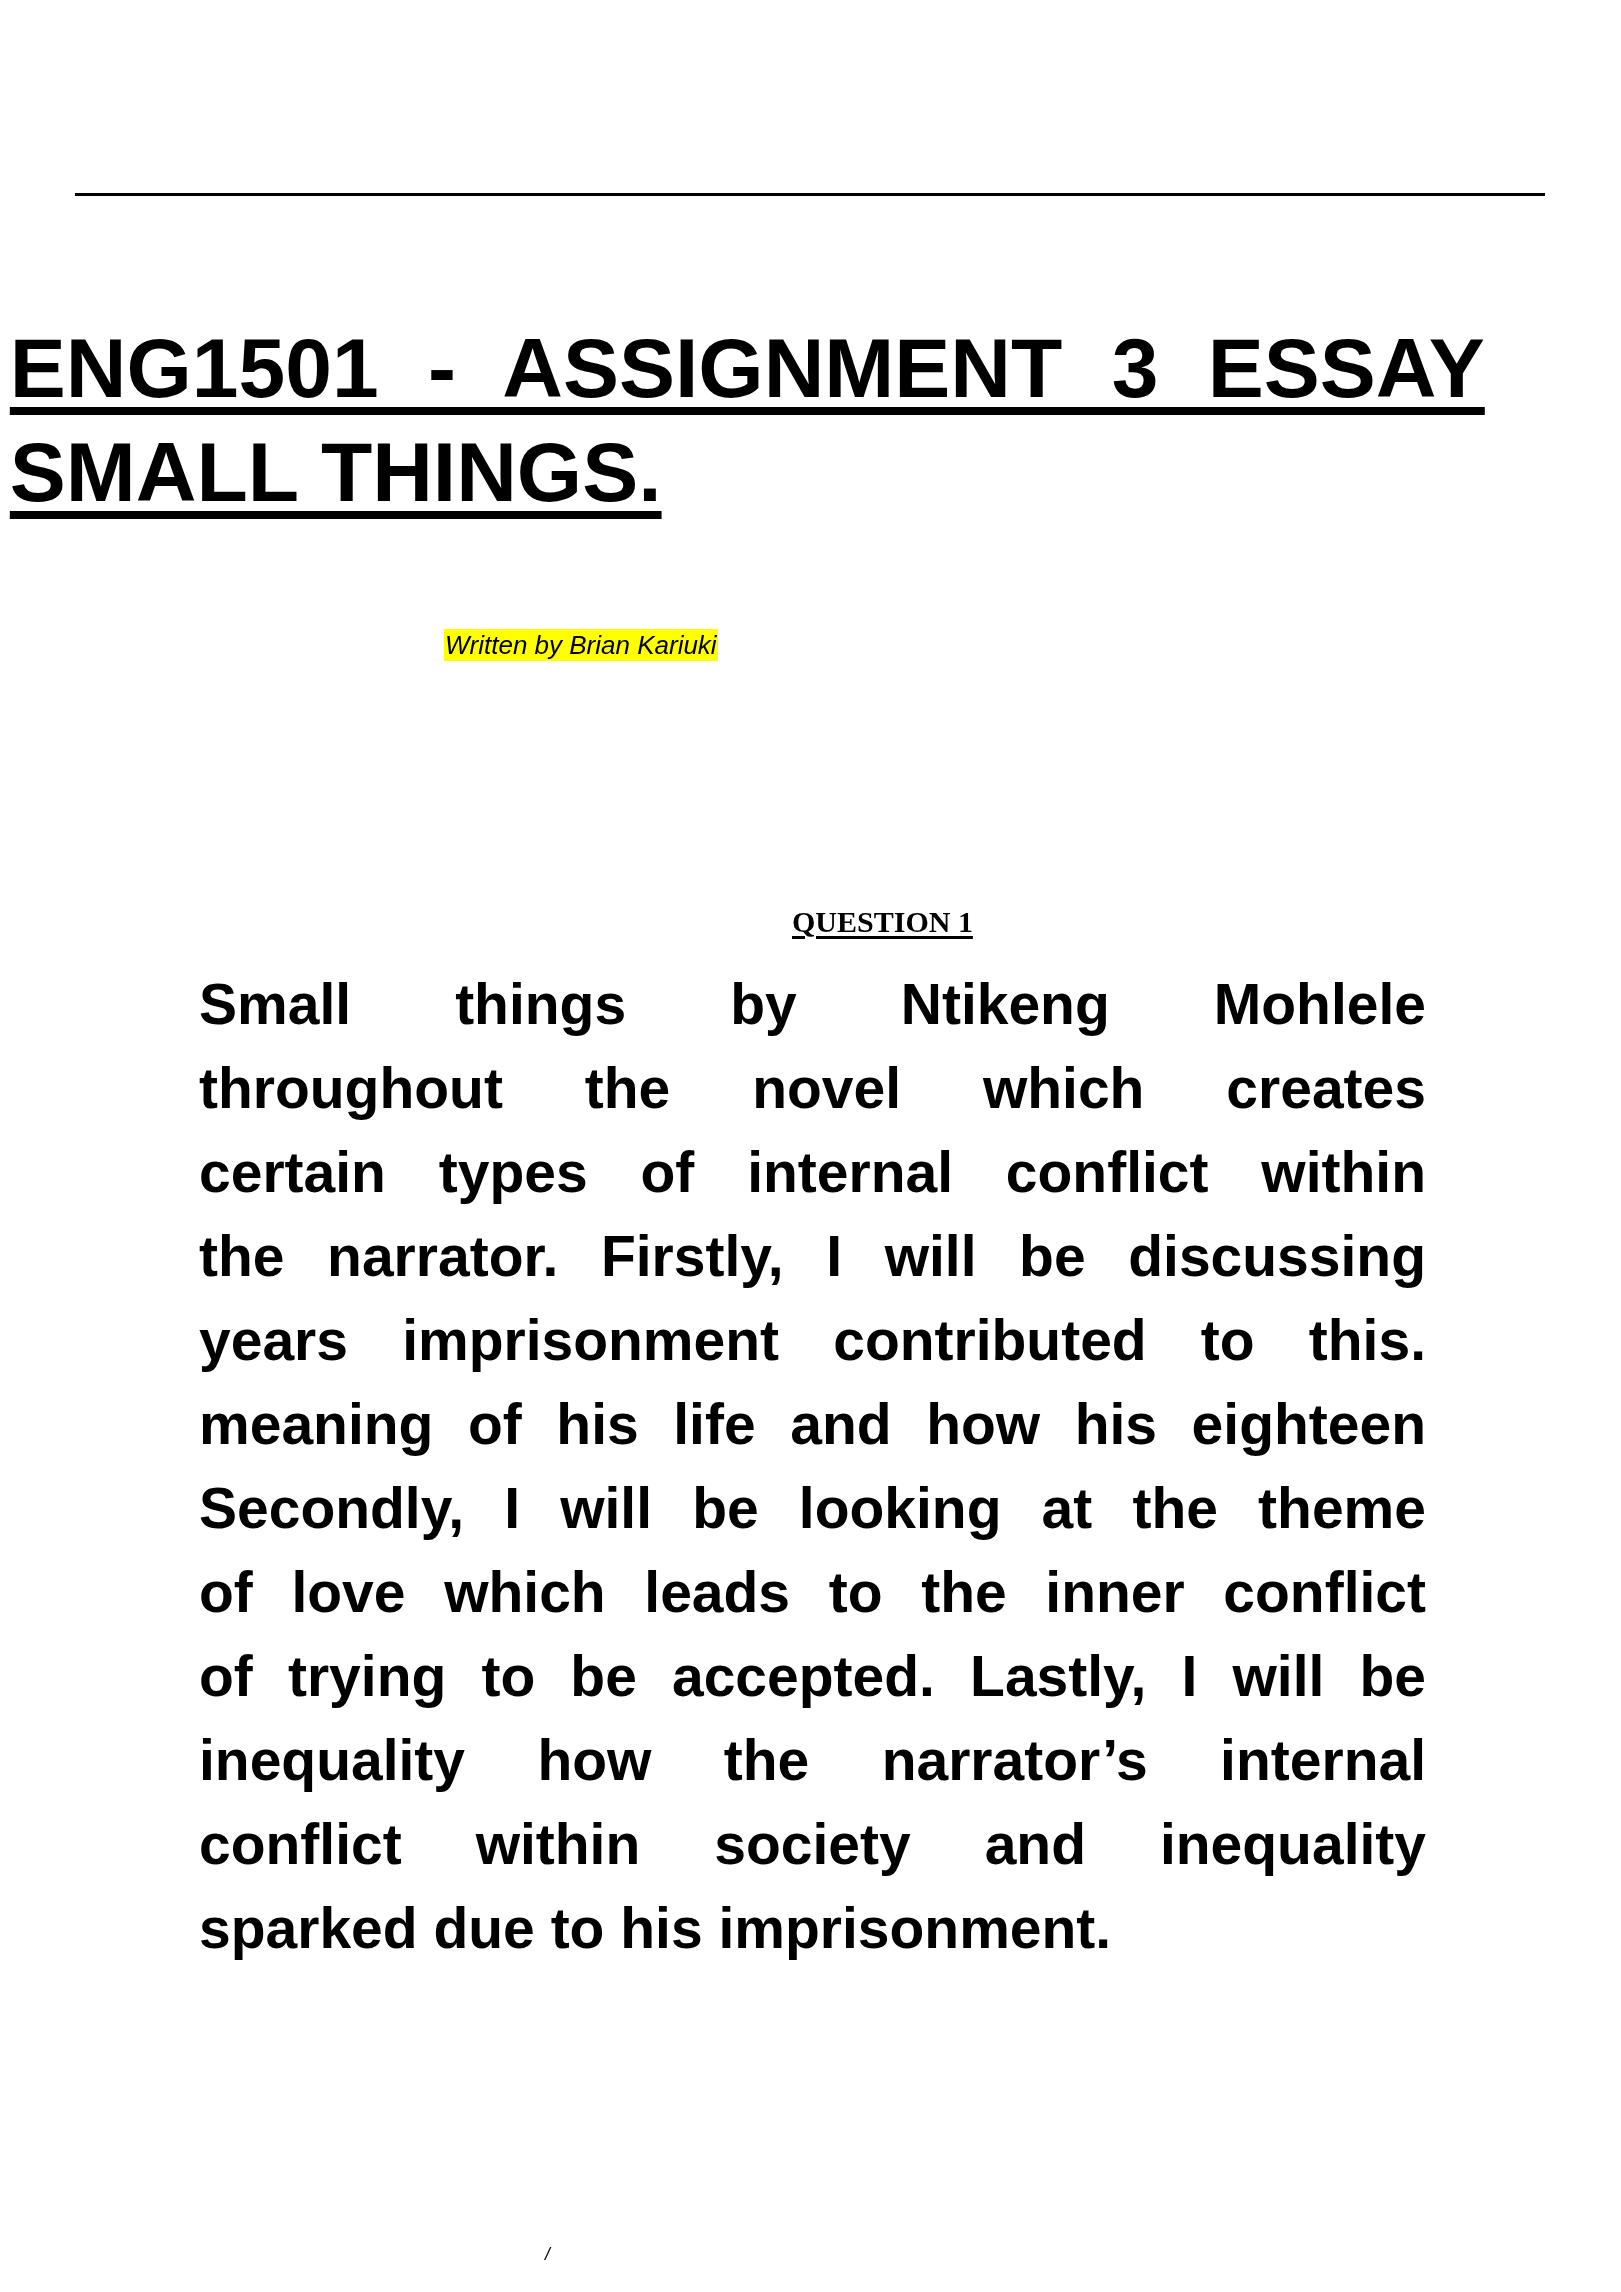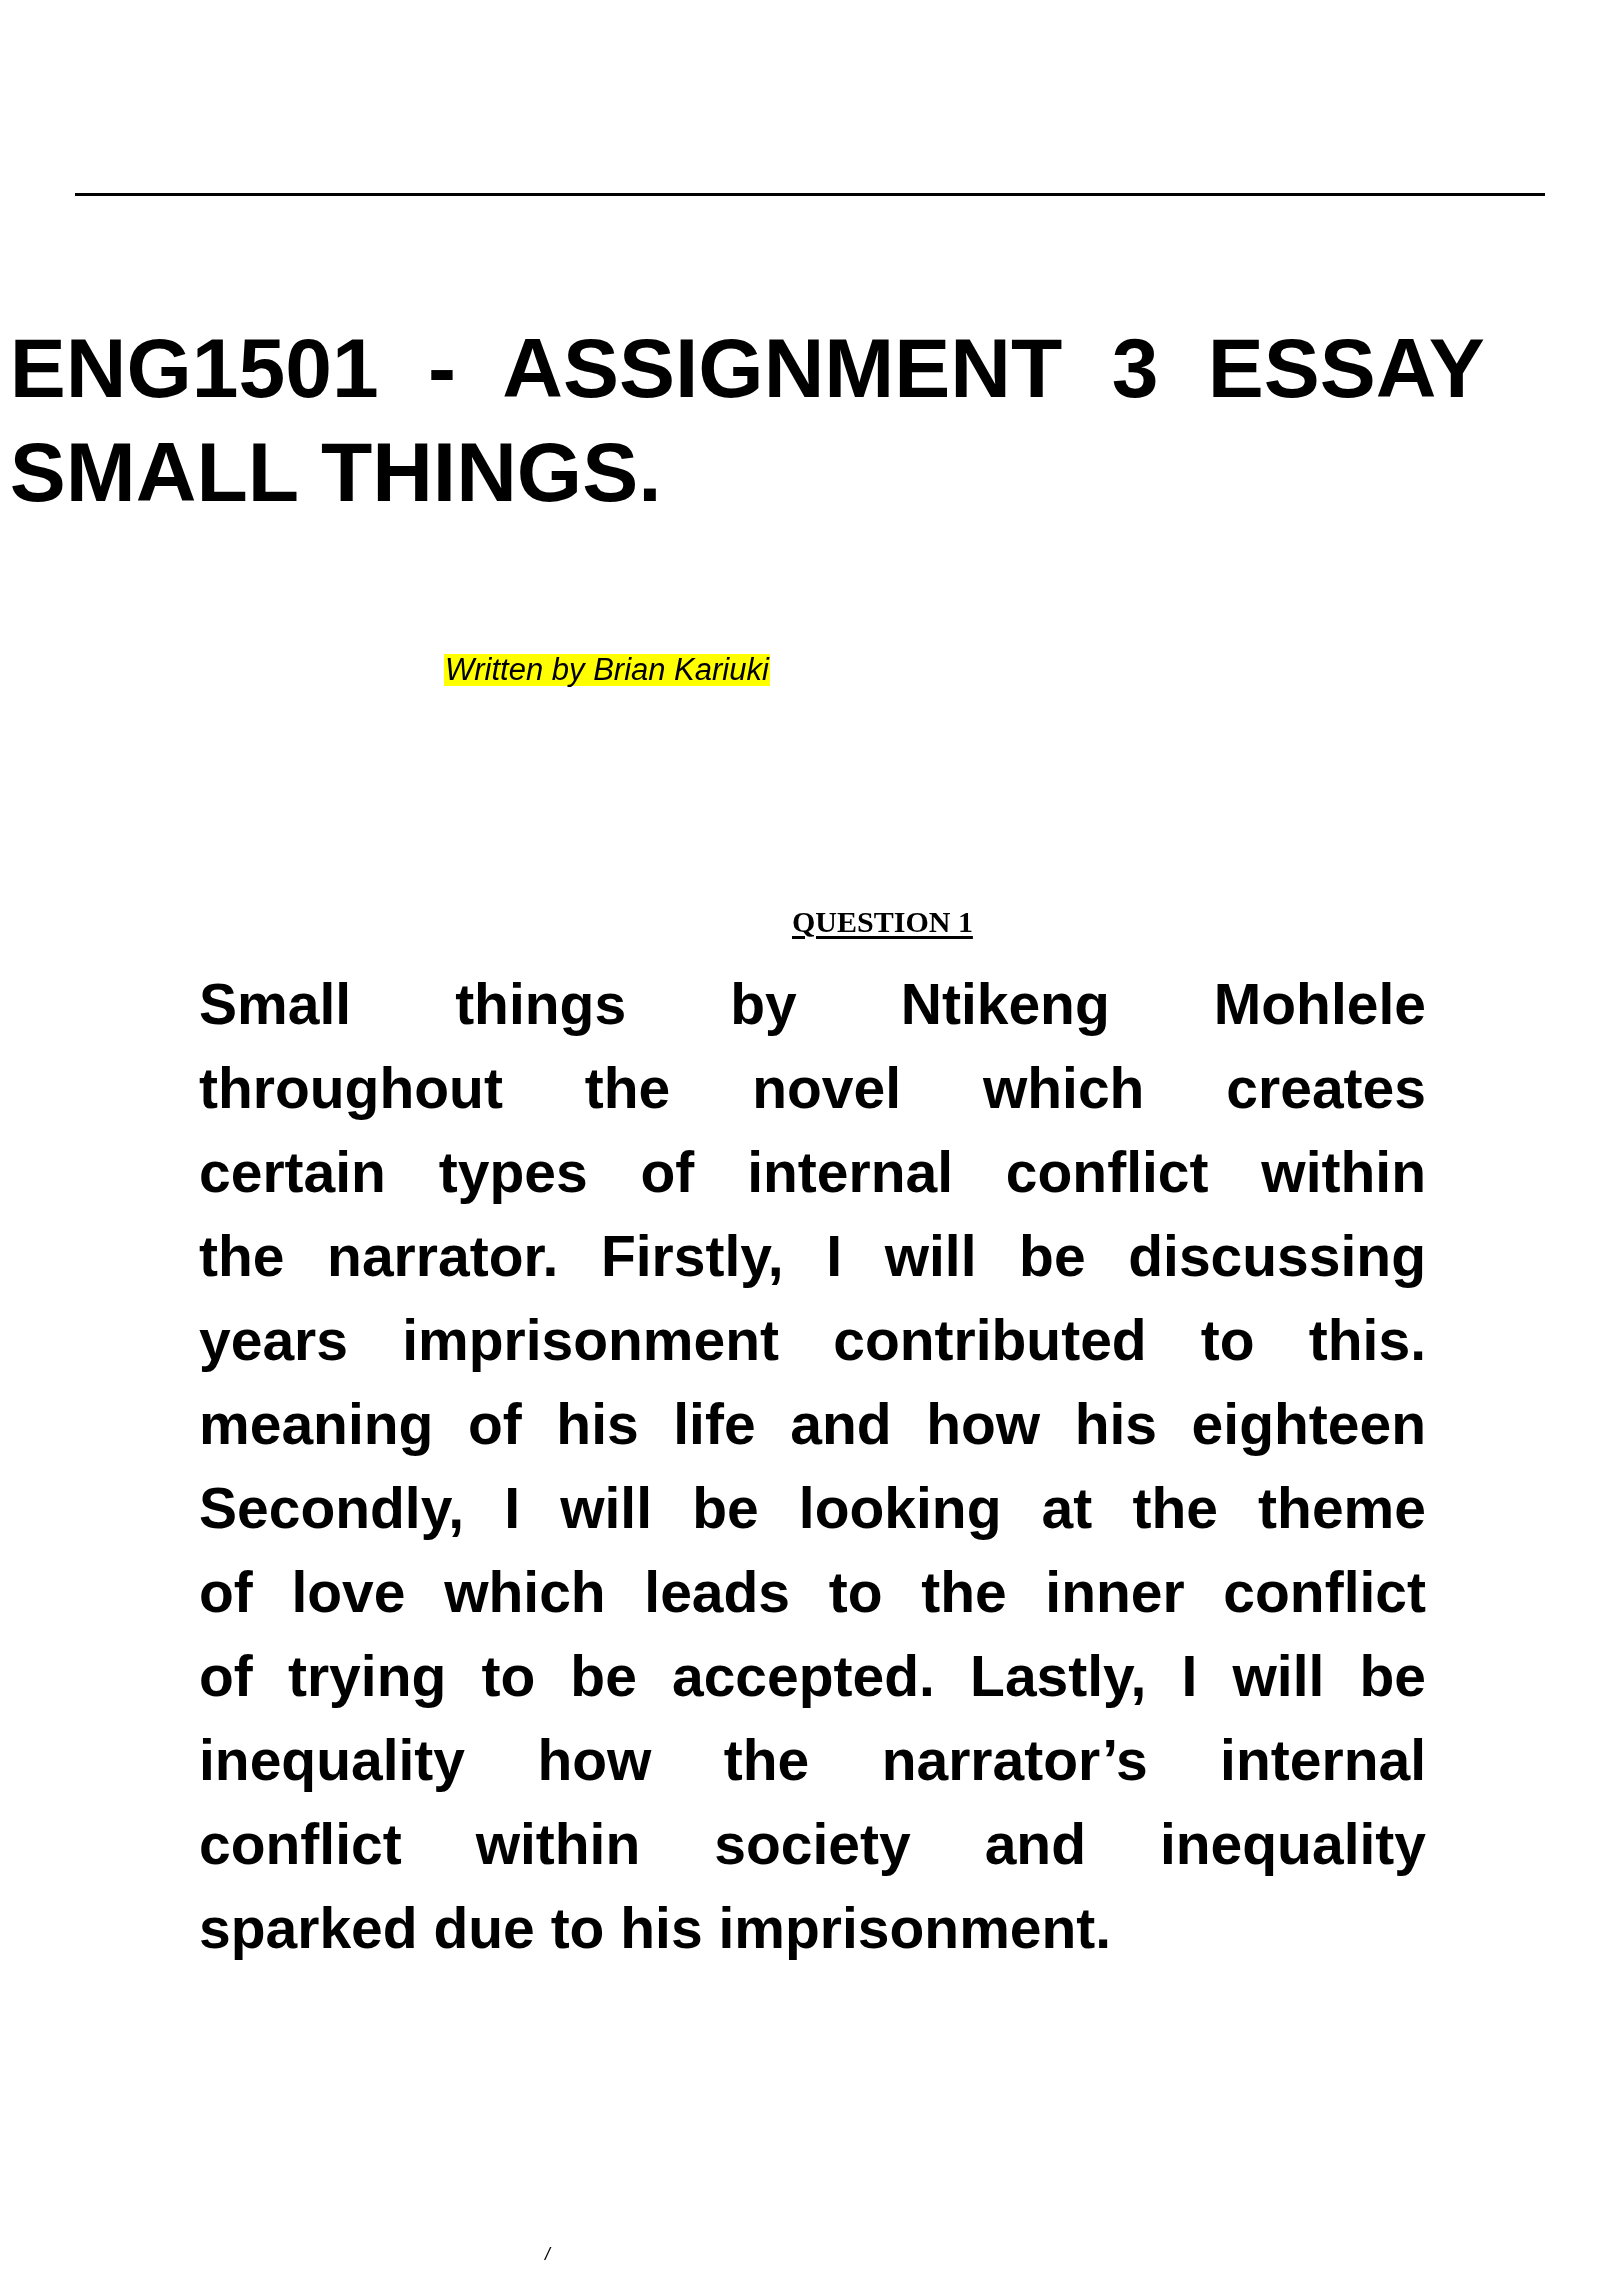--- a/index.html
+++ b/index.html
@@ -27,43 +27,44 @@
     left: 9.8px;
     top: 316px;
     width: 1475px;
     margin: 0;
     font-family: "Liberation Sans", sans-serif;
     font-weight: bold;
     font-size: 84px;
     line-height: 104px;
     text-align: justify;
     text-align-last: left;
+    text-decoration: underline;
     text-decoration-thickness: 7.8px;
     text-underline-offset: 9.8px;
     letter-spacing: 0px;
   }
   .title .line {
     display: block;
   }
   .title .line1 {
     text-align: justify;
     text-align-last: justify;
     word-spacing: 0;
   }
   .byline {
     position: absolute;
     left: 444px;
-    top: 654px;
+    top: 629px;
     height: 32px;
     line-height: 32px;
     padding: 0 1px 0 1px;
     background: #ffff00;
     font-family: "Liberation Sans", sans-serif;
     font-style: italic;
-    font-size: 31px;
+    font-size: 26px;
     white-space: nowrap;
   }
   .question-heading {
     position: absolute;
     left: 792px;
     top: 904px;
     width: 197px;
     font-family: "Liberation Serif", serif;
     font-weight: bold;
     font-size: 30px;

